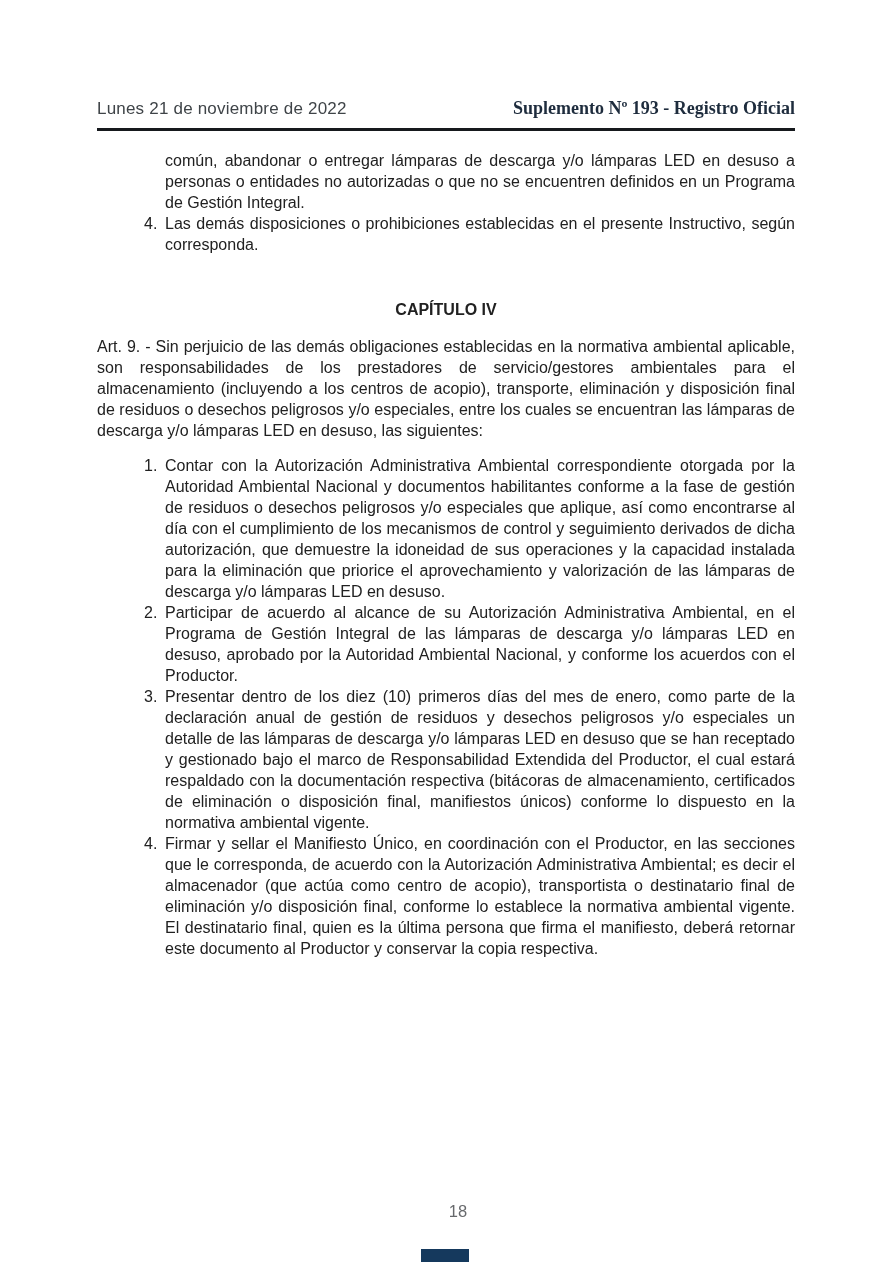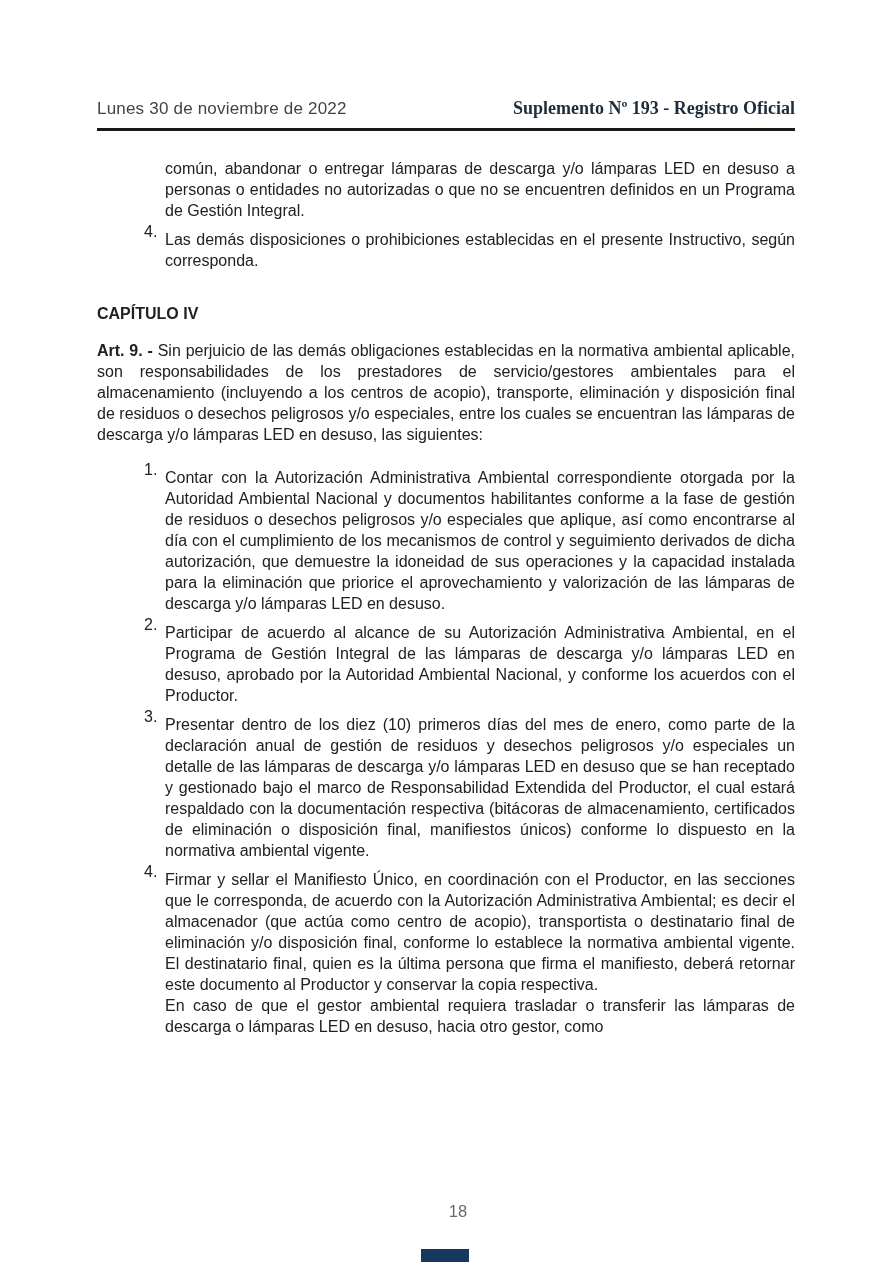--- a/index.html
+++ b/index.html
@@ -30,32 +30,33 @@
     color: #1e2c3d;
   }
   .content {
     position: absolute;
     left: 97px; top: 150px; width: 698px;
     font-size: 16px; line-height: 21px;
     text-align: justify;
   }
   .hang { display: flex; margin-left: 47px; }
   .hang .num { flex: 0 0 21px; }
-  .hang .body { flex: 1; text-align: justify; margin-top: 8px; }
+  .hang .body { flex: 1; text-align: justify; }
   .hang .body p { margin: 0; }
   .chapter-title {
-    margin-top: 32px;
+    margin-top: 44px;
+    text-align: center;
     font-size: 16px; font-weight: 700;
   }
   .chapter-subtitle {
     text-align: center;
     font-size: 16px; font-weight: 700;
   }
   .article { margin-top: 16px; }
-  .article-label { font-weight: 700; }
+  .article-label { font-weight: 400; }
   .obligations { margin-top: 14px; }
   .page-number {
     position: absolute;
     top: 1202px; left: 12px; width: 100%;
     text-align: center;
     font-size: 16.5px;
     color: #67696c;
   }
   .bottom-mark {
     position: absolute;
@@ -63,21 +64,21 @@
     width: 48px; height: 13px;
     background: #15395d;
   }
 </style>
 </head>
 <body>
 
 <div class="page">
 
   <header class="page-header">
-    <span class="header-date">Lunes 30 de noviembre de 2022</span>
+    <span class="header-date">Lunes 21 de noviembre de 2022</span>
     <span class="header-pub">Suplemento Nº 193 - Registro Oficial</span>
   </header>
 
   <main class="content">
 
     <div class="hang">
       <span class="num"></span>
       <div class="body">
         <p>común, abandonar o entregar lámparas de descarga y/o lámparas LED en desuso a personas o entidades no autorizadas o que no se encuentren definidos en un Programa de Gestión Integral.</p>
       </div>
@@ -117,21 +118,20 @@
         <span class="num">3.</span>
         <div class="body">
           <p>Presentar dentro de los diez (10) primeros días del mes de enero, como parte de la declaración anual de gestión de residuos y desechos peligrosos y/o especiales un detalle de las lámparas de descarga y/o lámparas LED en desuso que se han receptado y gestionado bajo el marco de Responsabilidad Extendida del Productor, el cual estará respaldado con la documentación respectiva (bitácoras de almacenamiento, certificados de eliminación o disposición final, manifiestos únicos) conforme lo dispuesto en la normativa ambiental vigente.</p>
         </div>
       </div>
 
       <div class="hang">
         <span class="num">4.</span>
         <div class="body">
           <p>Firmar y sellar el Manifiesto Único, en coordinación con el Productor, en las secciones que le corresponda, de acuerdo con la Autorización Administrativa Ambiental; es decir el almacenador (que actúa como centro de acopio), transportista o destinatario final de eliminación y/o disposición final, conforme lo establece la normativa ambiental vigente. El destinatario final, quien es la última persona que firma el manifiesto, deberá retornar este documento al Productor y conservar la copia respectiva.</p>
-          <p>En caso de que el gestor ambiental requiera trasladar o transferir las lámparas de descarga o lámparas LED en desuso, hacia otro gestor, como</p>
         </div>
       </div>
 
     </div>
   </main>
 
   <div class="page-number">18</div>
   <div class="bottom-mark"></div>
 
 </div>

